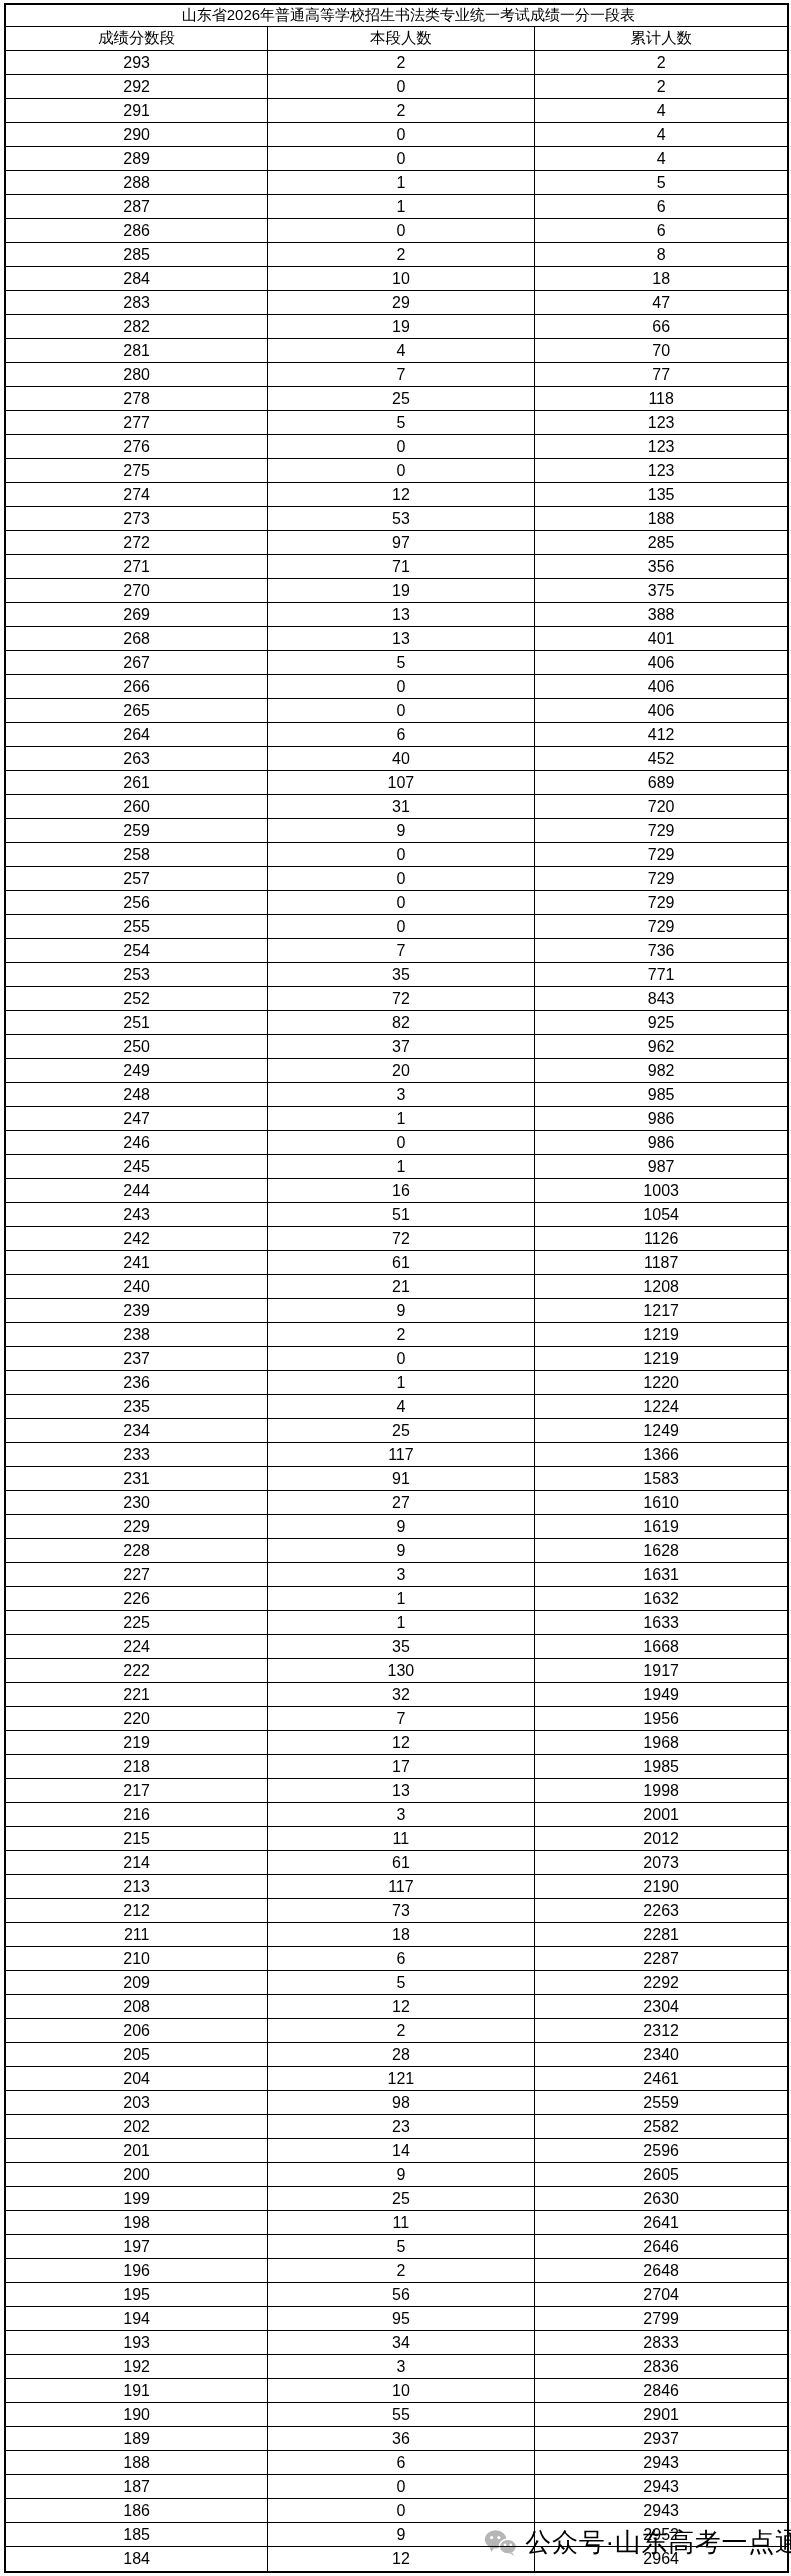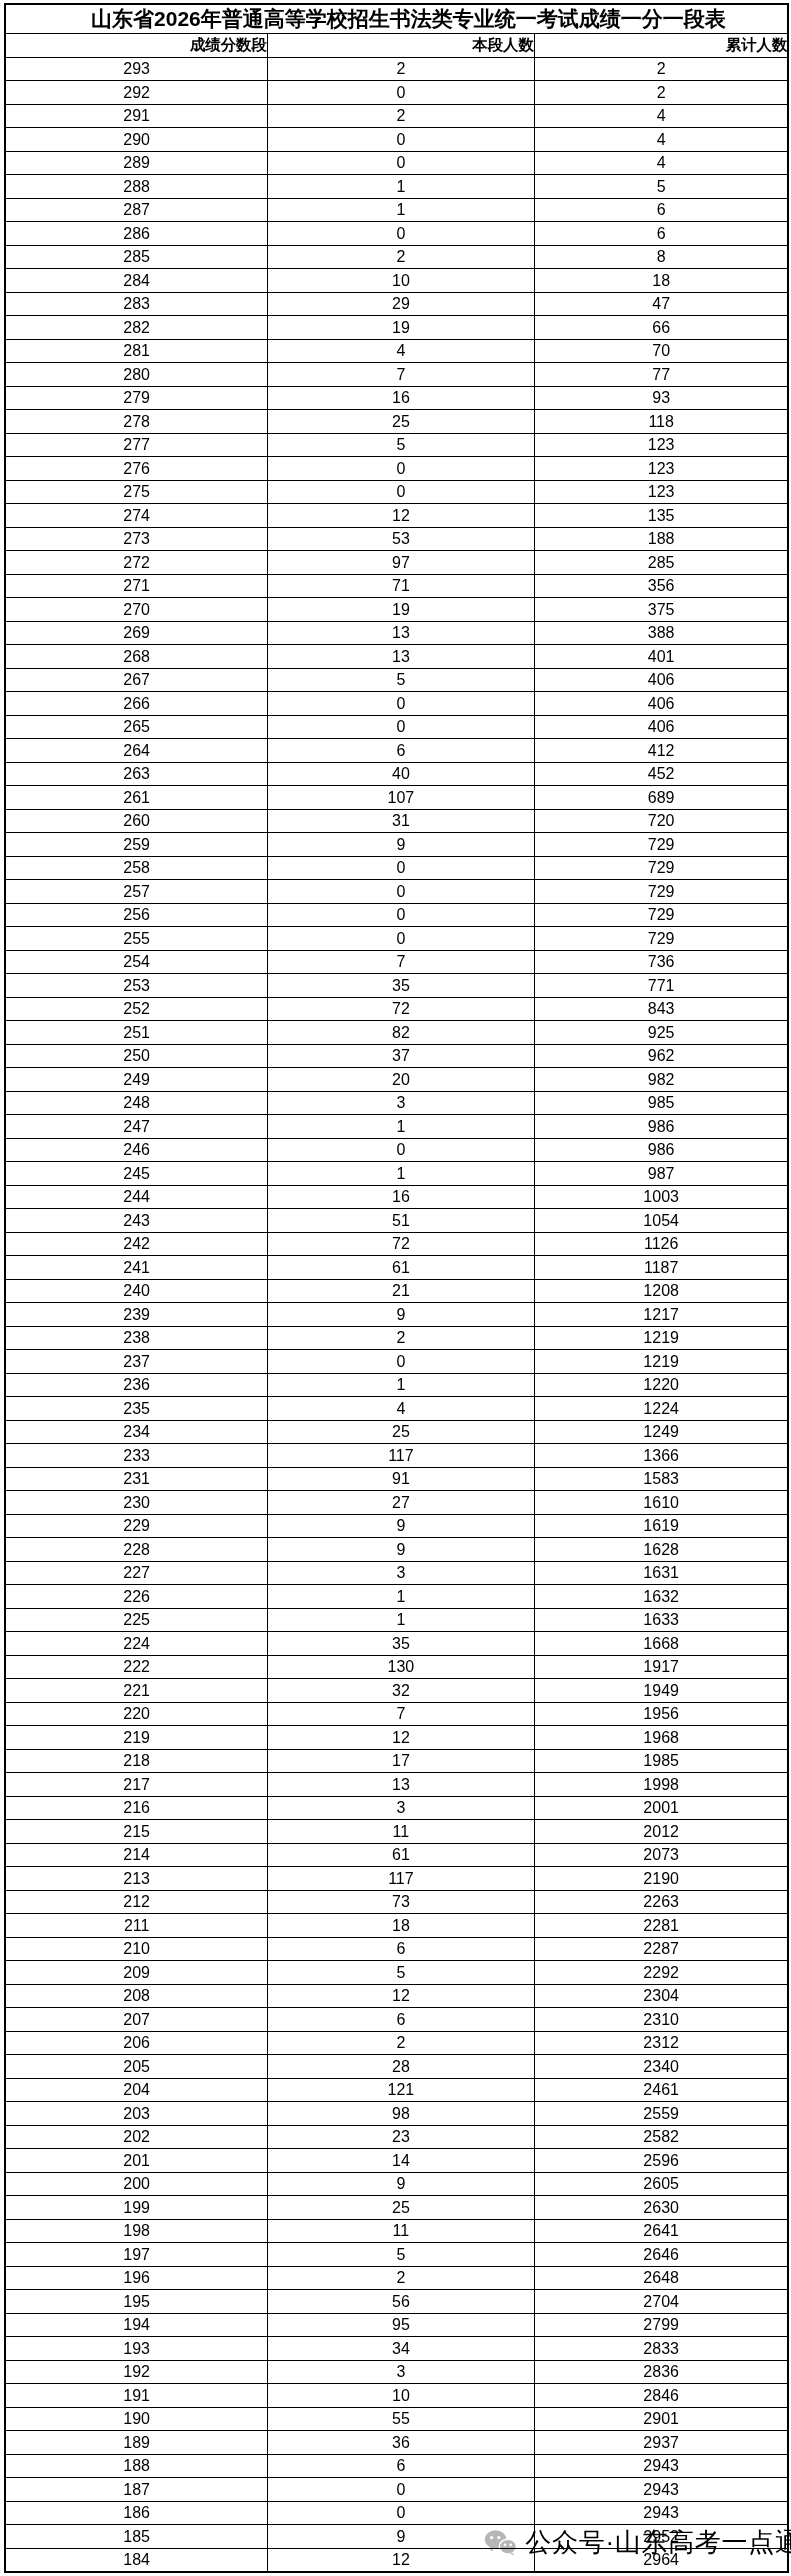--- a/index.html
+++ b/index.html
@@ -30,31 +30,30 @@
     text-align: center;
     vertical-align: middle;
     padding: 0;
     overflow: hidden;
   }
   col.c1 { width: 262px; }
   col.c2 { width: 267px; }
   col.c3 { width: 254px; }
   tr.title-row { height: 23px; }
   tr.title-row th {
-    font-size: 21px;
-    font-weight: bold;
+    font-size: 15px;
+    font-weight: normal;
     letter-spacing: 0px;
     font-stretch: condensed;
     padding-left: 23px;
   }
   tr.header-row { height: 24px; }
   tr.header-row th {
     font-size: 15.4px;
-    font-weight: bold;
-    text-align: right;
+    font-weight: normal;
   }
   tbody tr { height: 23px; }
   tbody td {
     font-size: 16px;
     font-weight: 400;
   }
   .watermark {
     position: absolute;
     left: 484px;
     top: 2525px;
@@ -156,25 +155,20 @@
           <td>281</td>
           <td>4</td>
           <td>70</td>
         </tr>
         <tr>
           <td>280</td>
           <td>7</td>
           <td>77</td>
         </tr>
         <tr>
-          <td>279</td>
-          <td>16</td>
-          <td>93</td>
-        </tr>
-        <tr>
           <td>278</td>
           <td>25</td>
           <td>118</td>
         </tr>
         <tr>
           <td>277</td>
           <td>5</td>
           <td>123</td>
         </tr>
         <tr>
@@ -499,25 +493,20 @@
         </tr>
         <tr>
           <td>209</td>
           <td>5</td>
           <td>2292</td>
         </tr>
         <tr>
           <td>208</td>
           <td>12</td>
           <td>2304</td>
-        </tr>
-        <tr>
-          <td>207</td>
-          <td>6</td>
-          <td>2310</td>
         </tr>
         <tr>
           <td>206</td>
           <td>2</td>
           <td>2312</td>
         </tr>
         <tr>
           <td>205</td>
           <td>28</td>
           <td>2340</td>

